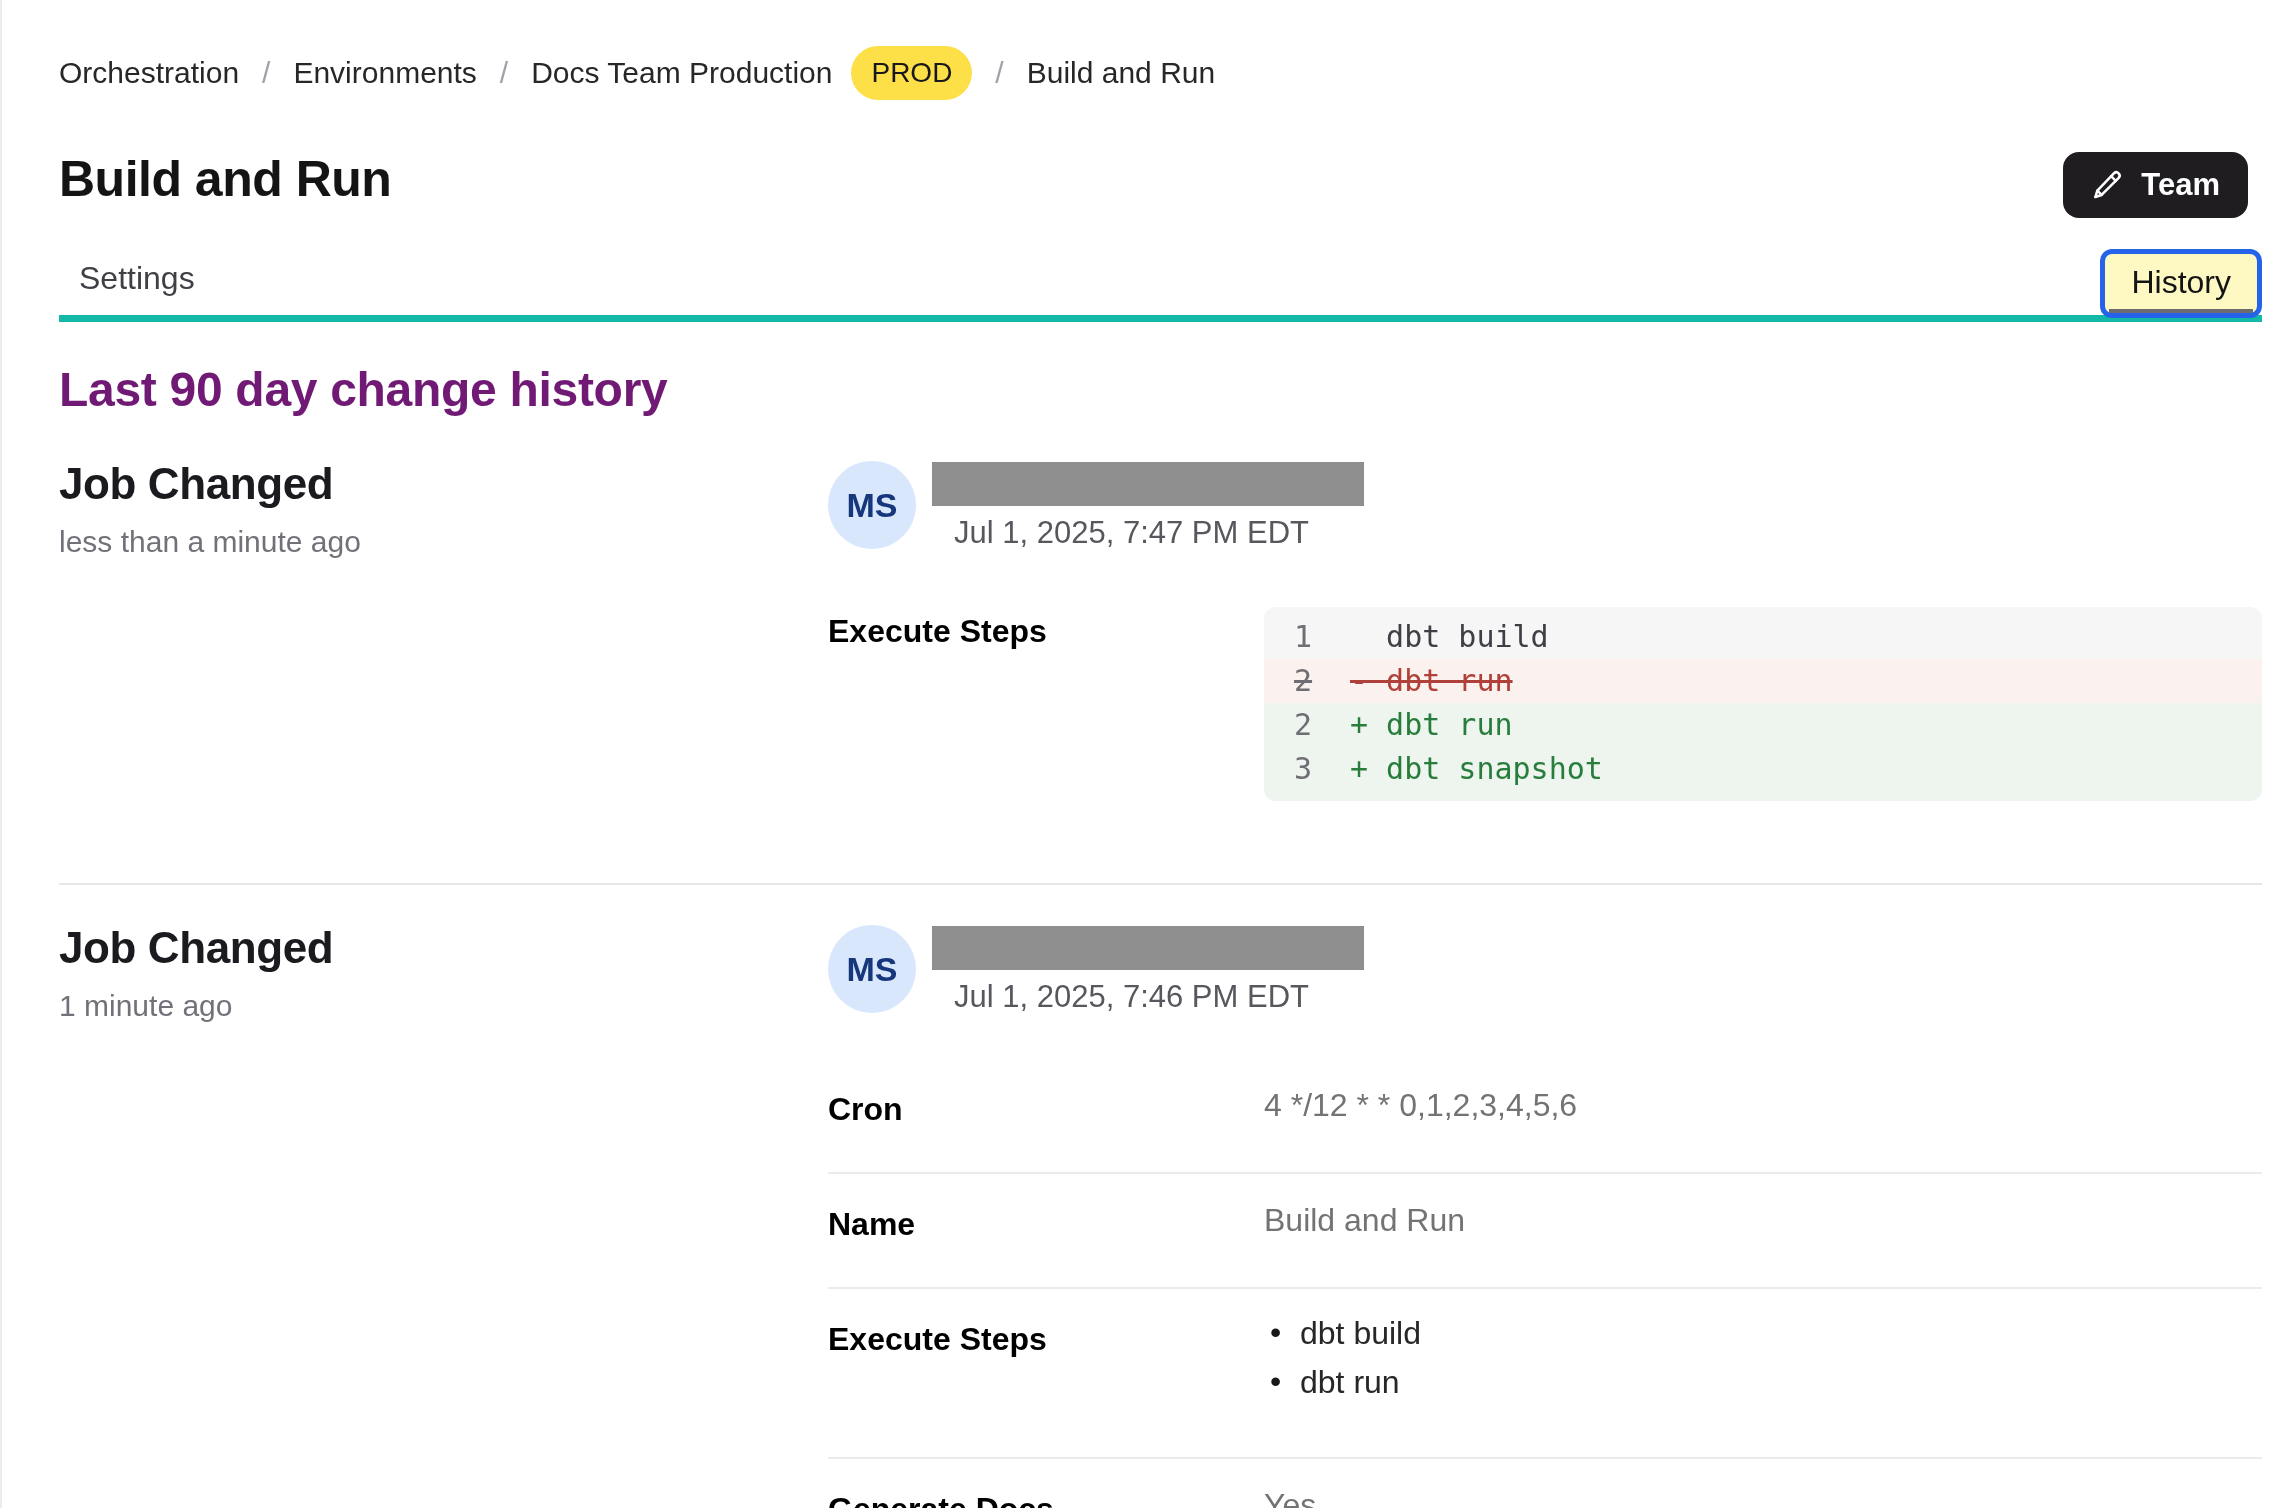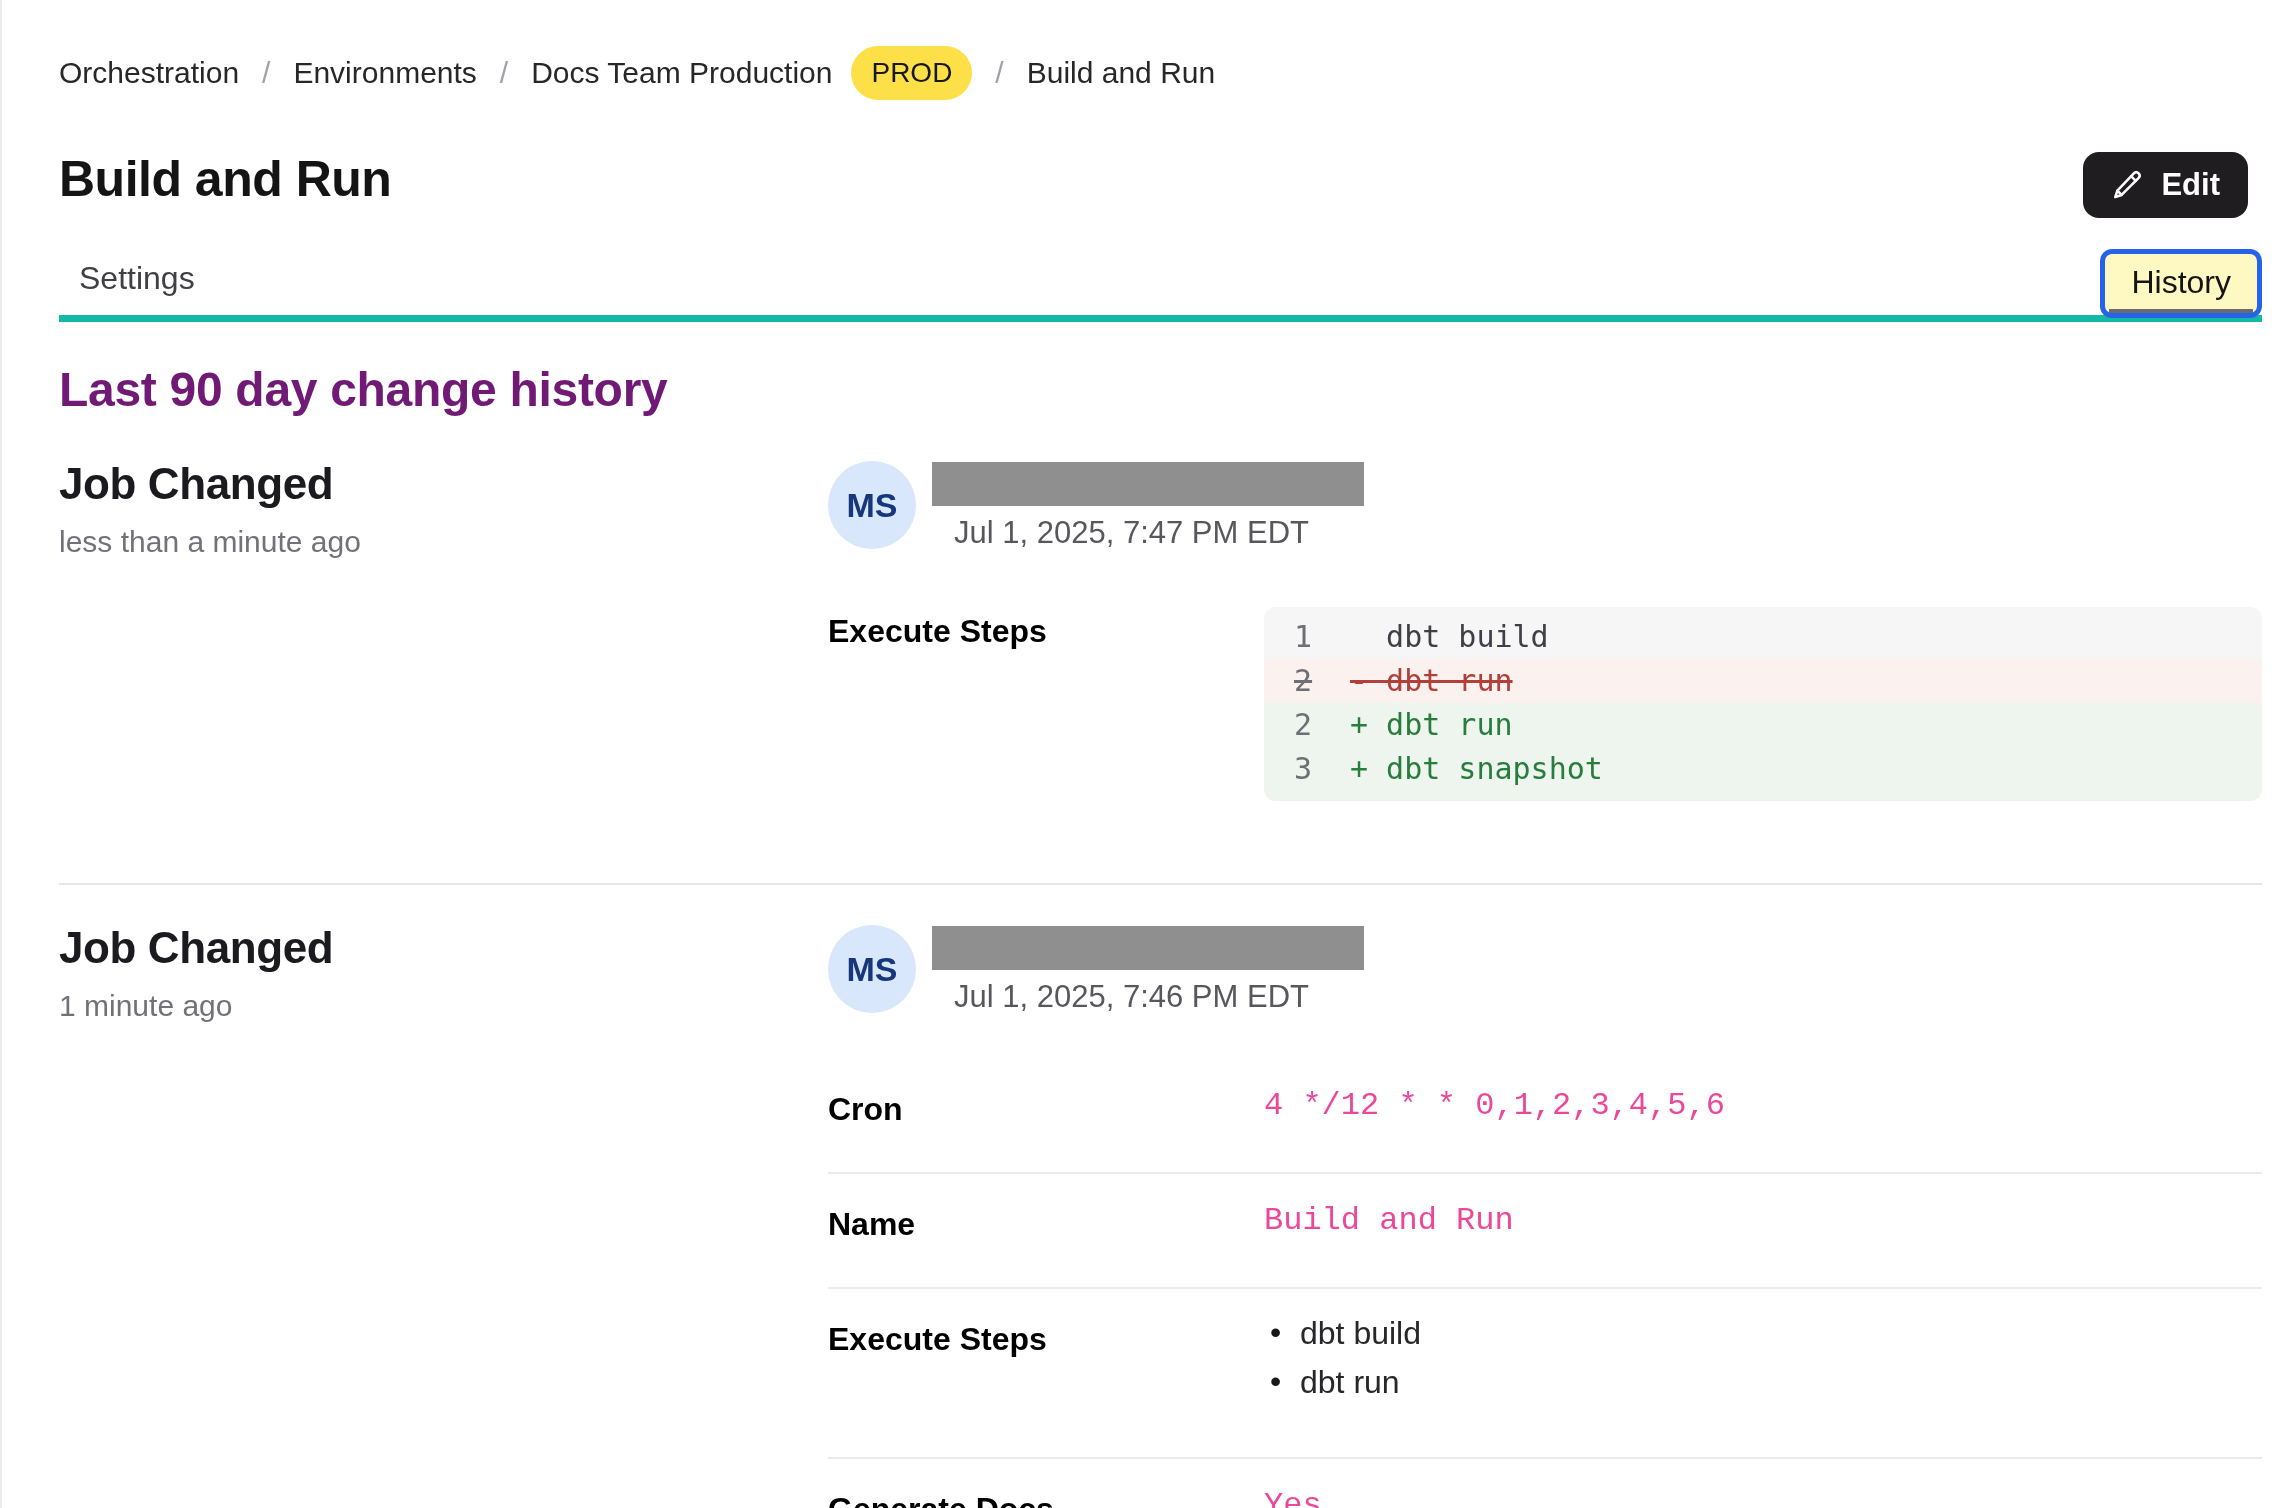--- a/index.html
+++ b/index.html
@@ -83,21 +83,21 @@
   .diff-removed .diff-ln { text-decoration:line-through; text-decoration-thickness:3px; }
   .diff-added { background:#edf5ee; }
   .diff-added .diff-code { color:#287d3c; }
 
   .entry-divider { border:none; border-top:2px solid #e7e7ea; margin-top:82px; }
 
   
   .detail-rows { margin-top:70px; }
   .detail-row { display:grid; grid-template-columns:436px 1fr; padding:26px 0 44px; border-bottom:2px solid #ebebee; }
   .detail-row:first-child { padding-top:0; }
-  .detail-value { font-size:32px; color:#ec4899; padding-top:2px;font-family:Liberation Mono, monospace; }
+  .detail-value { font-size:32px; color:#737373; padding-top:2px; }
   .detail-list { list-style:none; }
   .detail-list li { font-size:32px; color:#27272a; margin-bottom:12px; position:relative; padding-left:36px; }
   .detail-list li::before { content:"•"; position:absolute; left:6px; top:-1px; font-size:32px; color:#18181b; }
 </style>
 </head>
 <body>
 
 <div class="page">
 
   <nav class="breadcrumb">
@@ -114,21 +114,21 @@
   <div class="title-row">
     <h1 class="page-title">Build and Run</h1>
     <button class="edit-btn">
       <span>
         <svg width="34" height="34" viewBox="0 0 24 24" fill="none" stroke="#ffffff" stroke-width="1.8" stroke-linecap="round" stroke-linejoin="round">
           <path d="M16.3 3.7a2.3 2.3 0 0 1 3.25 3.25L7.5 19 3 20.5 4.5 16 16.3 3.7z"></path>
           <path d="M14.2 5.8l3.25 3.25"></path>
           <path d="M4.5 16l3 3"></path>
         </svg>
       </span>
-      <span>Edit</span>
+      <span>Team</span>
     </button>
   </div>
 
   <div class="tabs">
     <div class="tab">Settings</div>
     <div class="tab-active-wrap">
       <div class="tab">History</div>
     </div>
   </div>
 

